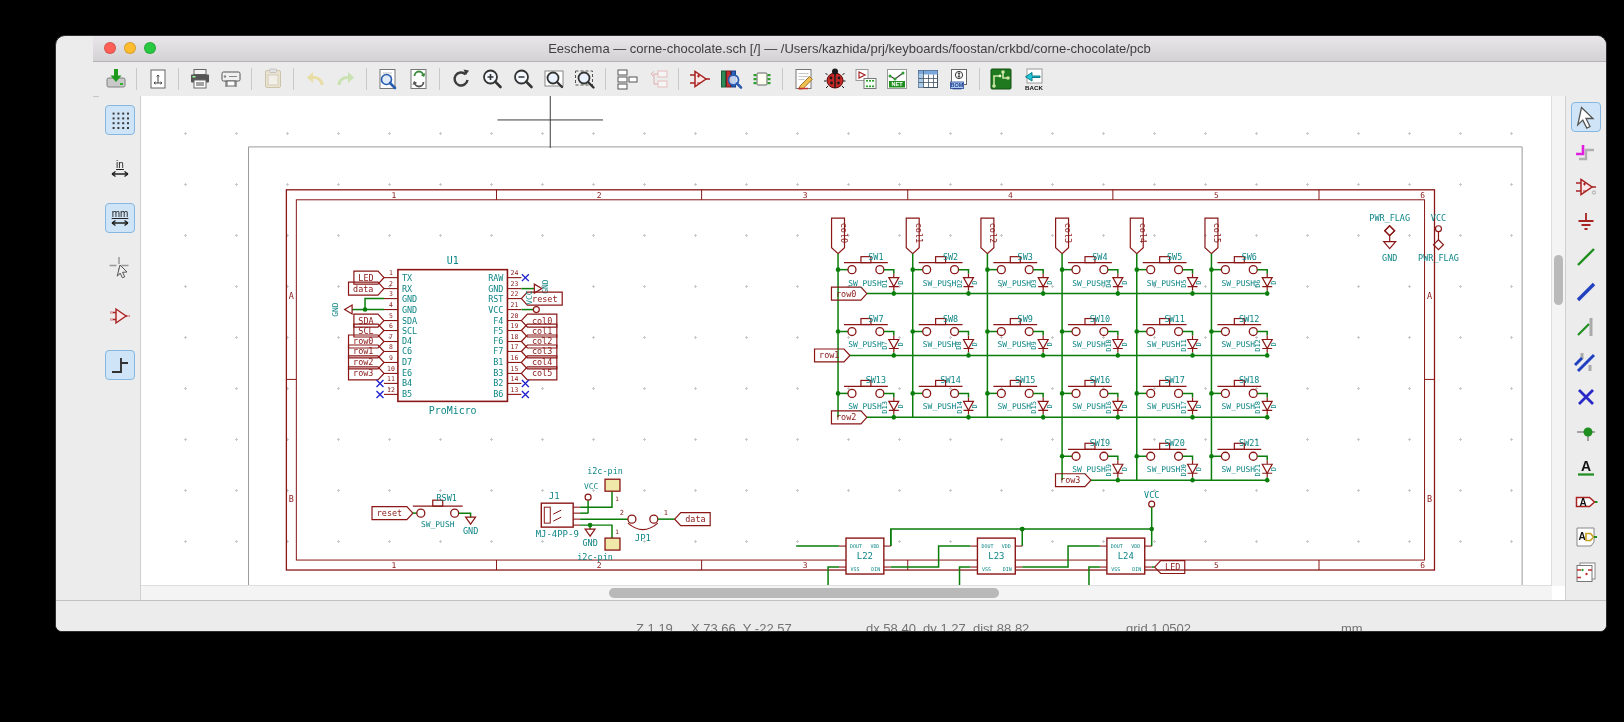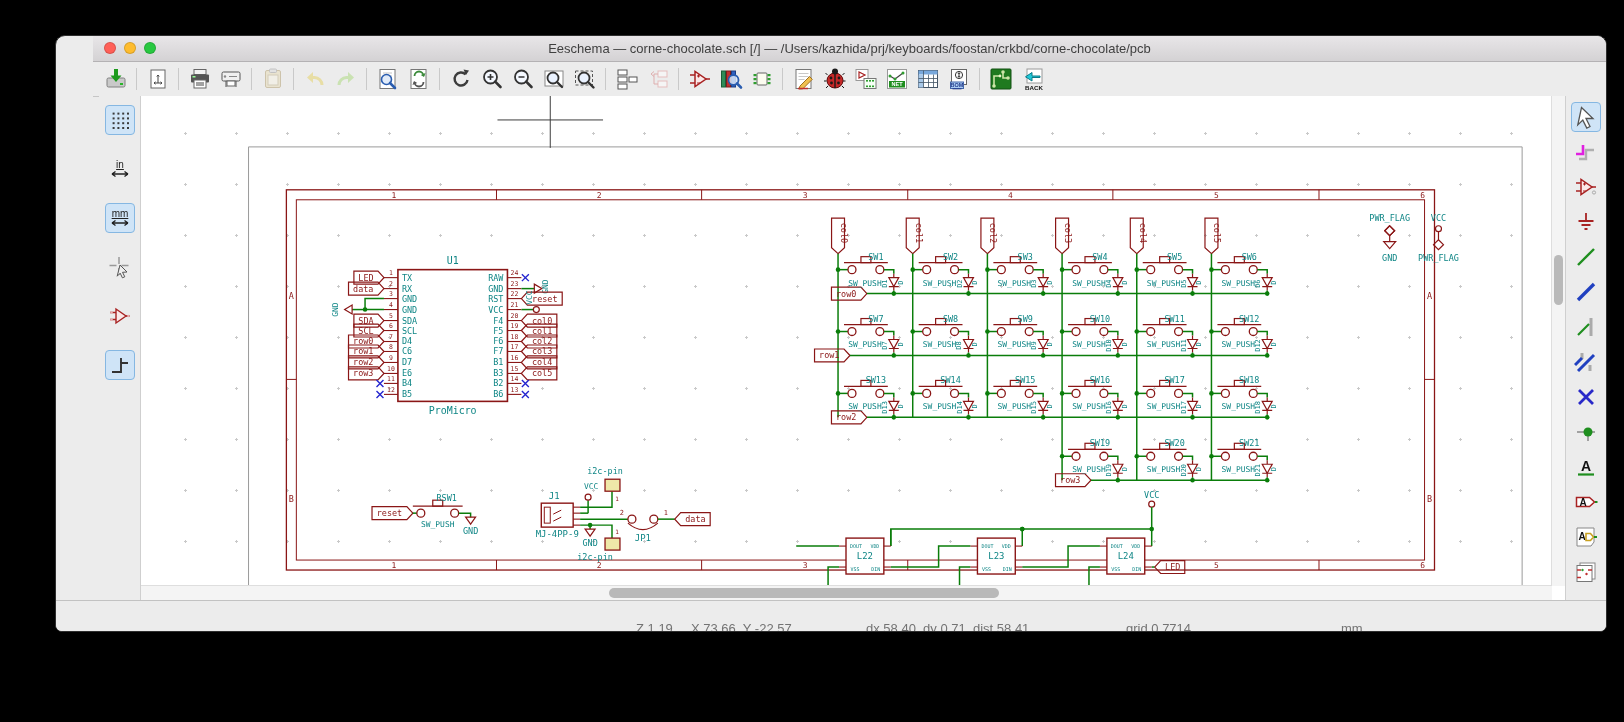--- a/index.html
+++ b/index.html
@@ -1162,17 +1162,17 @@
             <circle cx="8.5" cy="10" r="1.2" fill="#2f9e2f"></circle>
             <circle cx="12.5" cy="14" r="1.2" fill="#c03030"></circle>
           </svg>
         </div>
       </div>
   </div>
 
   <div class="statusbar">
     <span class="status-item" style="left:580px">Z 1.19</span>
     <span class="status-item" style="left:635px">X 73.66  Y -22.57</span>
-    <span class="status-item" style="left:810px">dx 58.40  dy 0.71  dist 58.41</span>
-    <span class="status-item" style="left:1070px">grid 0.7714</span>
+    <span class="status-item" style="left:810px">dx 58.40  dy 1.27  dist 88.82</span>
+    <span class="status-item" style="left:1070px">grid 1.0502</span>
     <span class="status-item" style="left:1285px">mm</span>
   </div>
 </div>
 
 </body></html>

